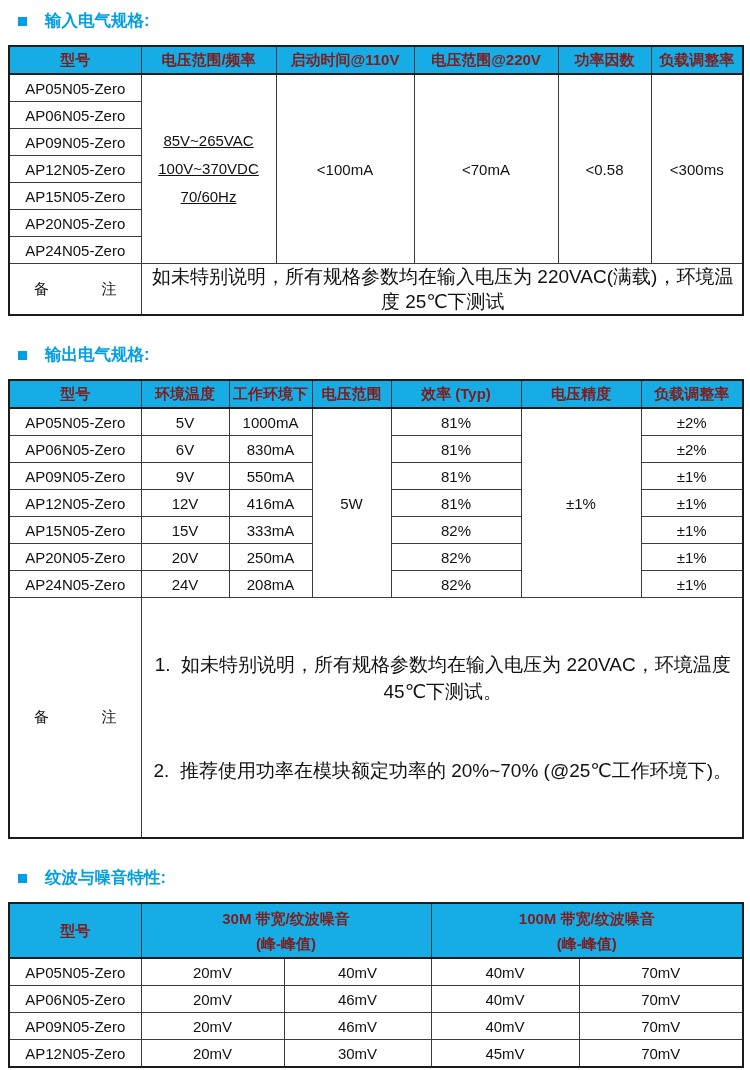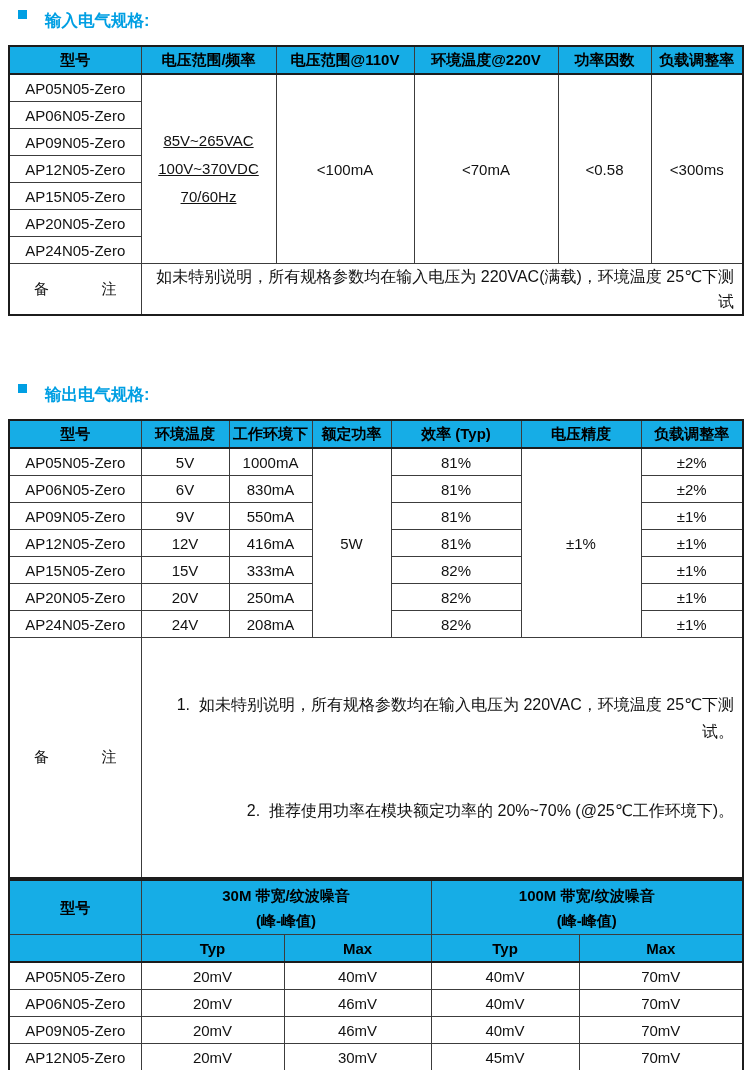--- a/index.html
+++ b/index.html
@@ -6,65 +6,65 @@
   body {
     width:750px;
     font-family:"Liberation Sans","DejaVu Sans",sans-serif;
     color:#111;
     -webkit-font-smoothing:antialiased;
   }
   .doc { padding:4px 8px 14px 8px; }
 
   
   .sec-title {
-    display:flex; 
+    display:flex; align-items:center;
     font-size:16.5px; font-weight:bold;
     color:#009fe3;
     padding-left:10px;
     margin:0 0 13px 0;
   }
   .sec-title .bullet {
     width:9px; height:9px; background:#009fe3;
     margin-right:18px; flex:0 0 auto;
   }
   .mt-first { margin-top:6px; }
-  .mt-sec   { margin-top:68px; }
+  .mt-sec   { margin-top:28px; }
 
   
   table {
     border-collapse:collapse; table-layout:fixed;
     width:734px;
     border:2px solid #1c1c1c;
   }
   th, td {
     border:1px solid #3c3c3c;
     text-align:center; vertical-align:middle;
     font-size:15px; padding:0;
     overflow:hidden;
   }
   thead th {
-    background:#16ade6; color:#000000;
+    background:#16ade6; color:#7f1d1d;
     font-weight:600; height:26px;
   }
   thead { border-bottom:2px solid #1c1c1c; }
   tbody td { height:26px; background:#fff; }
 
   .group-th { height:53px; line-height:25px; font-weight:600; }
   .sub-th   { height:26px; }
 
   .multiline div { line-height:28px;text-decoration:underline; }
 
   .note-label {
     display:flex; justify-content:space-between;
     padding:0 24px; align-items:center;
   }
   td.note-cell { height:auto; }
   .note-body {
-    text-align:right; padding:1px 8px 1px 10px;
-    font-size:16px; line-height:26px;
+    text-align:center; padding:1px 8px 1px 10px;
+    font-size:19px; line-height:26px;
     white-space:pre-wrap;
   }
   .note-body div { line-height:27px; }
   .single-note { line-height:25px; padding:0 8px 0 10px; }
 </style>
 </head>
 <body>
 
 <div class="doc">
 
@@ -79,22 +79,22 @@
         <col style="width:135px">
         <col style="width:138px">
       <col style="width:144px">
         <col style="width:93px">
         <col style="width:92px">
     </colgroup>
     <thead>
       <tr>
         <th>型号</th>
         <th>电压范围/频率</th>
-        <th>电压范围@110V</th>
-        <th>环境温度@220V</th>
+        <th>启动时间@110V</th>
+        <th>电压范围@220V</th>
         <th>功率因数</th>
         <th>负载调整率</th>
       </tr>
     </thead>
     <tbody>
       <tr>
         <td>AP05N05-Zero</td>
         <td rowspan="7" class="multiline">
           <div>85V~265VAC</div>
           <div>100V~370VDC</div>
@@ -150,21 +150,21 @@
         <col style="width:79px">
       <col style="width:130px">
         <col style="width:120px">
         <col style="width:102px">
     </colgroup>
     <thead>
       <tr>
         <th>型号</th>
         <th>环境温度</th>
         <th>工作环境下</th>
-        <th>额定功率</th>
+        <th>电压范围</th>
         <th>效率 (Typ)</th>
         <th>电压精度</th>
         <th>负载调整率</th>
       </tr>
     </thead>
     <tbody>
       <tr>
         <td>AP05N05-Zero</td>
         <td>5V</td>
         <td>1000mA</td>
@@ -217,28 +217,32 @@
       </tr>
       <tr>
         <td>
           <div class="note-label">
             <span>备</span>
             <span>注</span>
           </div>
         </td>
         <td colspan="6" class="note-cell">
           <div class="note-body">
-            <div>1.  如未特别说明，所有规格参数均在输入电压为 220VAC，环境温度 25℃下测试。</div>
+            <div>1.  如未特别说明，所有规格参数均在输入电压为 220VAC，环境温度 45℃下测试。</div>
             <div>2.  推荐使用功率在模块额定功率的 20%~70% (@25℃工作环境下)。</div>
           </div>
         </td>
       </tr>
     </tbody>
   </table>
 
+  <div class="sec-title mt-sec">
+    <span class="bullet"></span>
+    <span>纹波与噪音特性:</span>
+  </div>
 
   <table>
     <colgroup>
       <col style="width:132px">
         <col style="width:143px">
         <col style="width:147px">
       <col style="width:148px">
         <col style="width:164px">
     </colgroup>
     <thead>
@@ -246,27 +250,20 @@
         <th class="group-th">型号</th>
         <th class="group-th" colspan="2">
           <div>30M 带宽/纹波噪音</div>
           <div>(峰-峰值)</div>
         </th>
         <th class="group-th" colspan="2">
           <div>100M 带宽/纹波噪音</div>
           <div>(峰-峰值)</div>
         </th>
       </tr>
-      <tr>
-        <th class="sub-th"></th>
-        <th class="sub-th">Typ</th>
-        <th class="sub-th">Max</th>
-        <th class="sub-th">Typ</th>
-        <th class="sub-th">Max</th>
-      </tr>
     </thead>
     <tbody>
       <tr>
         <td>AP05N05-Zero</td>
         <td>20mV</td>
         <td>40mV</td>
         <td>40mV</td>
         <td>70mV</td>
       </tr>
       <tr>

